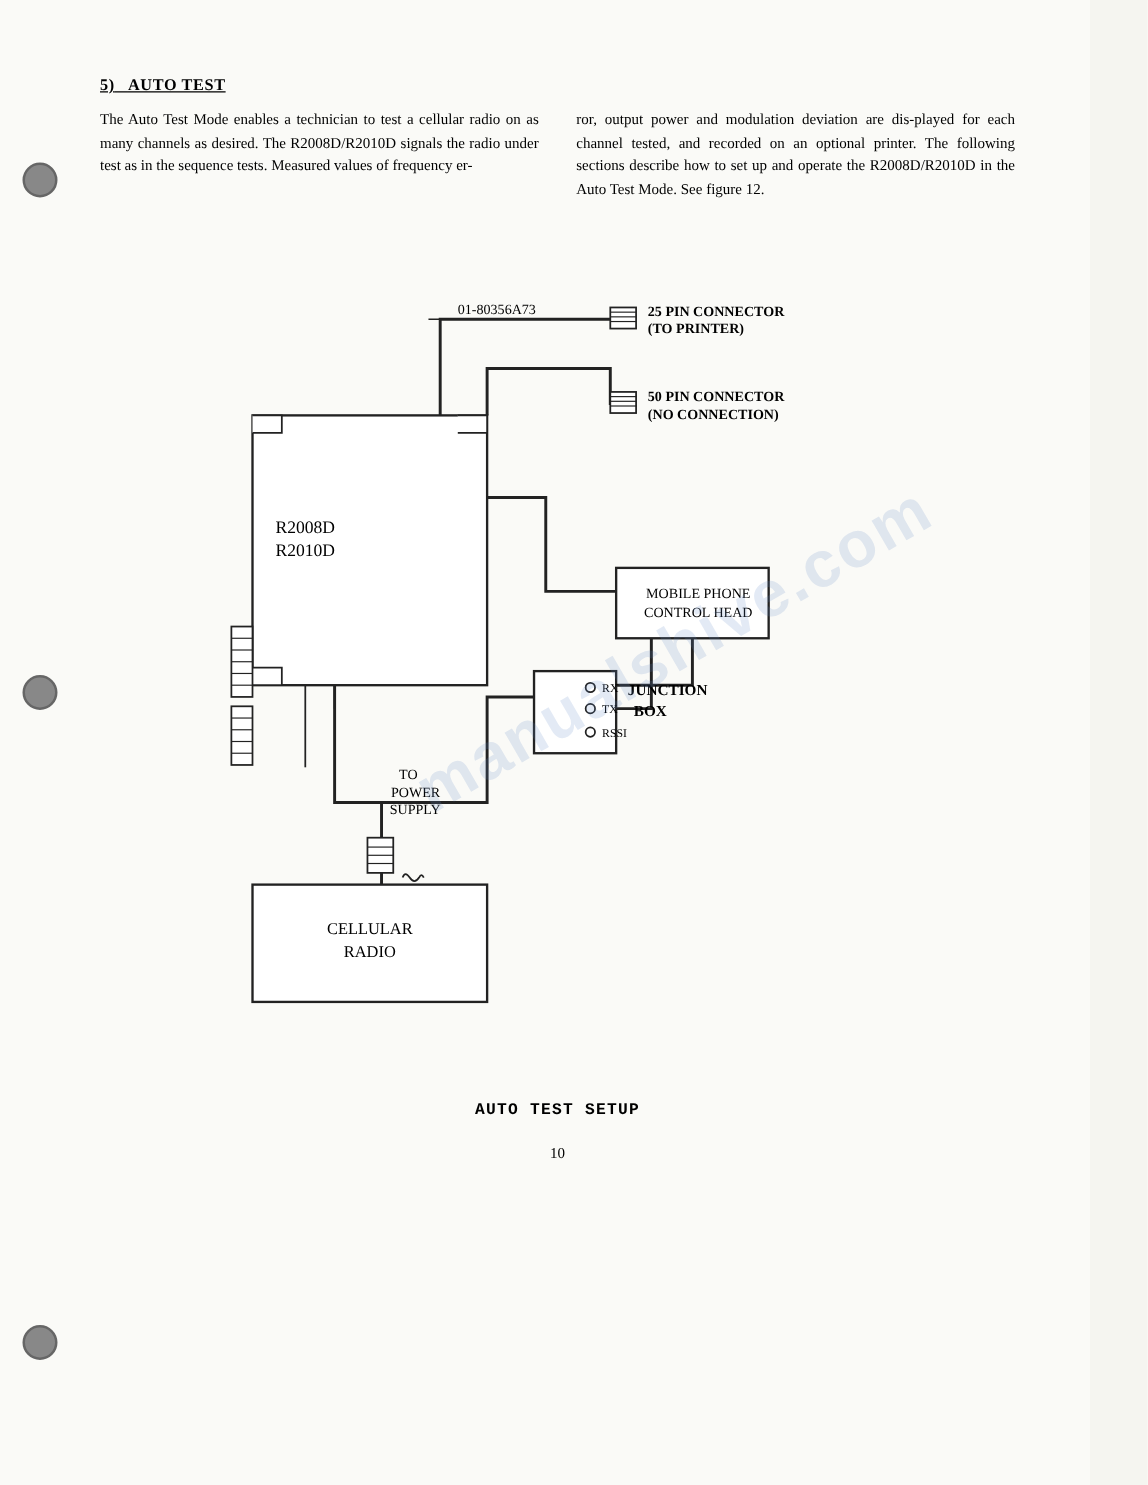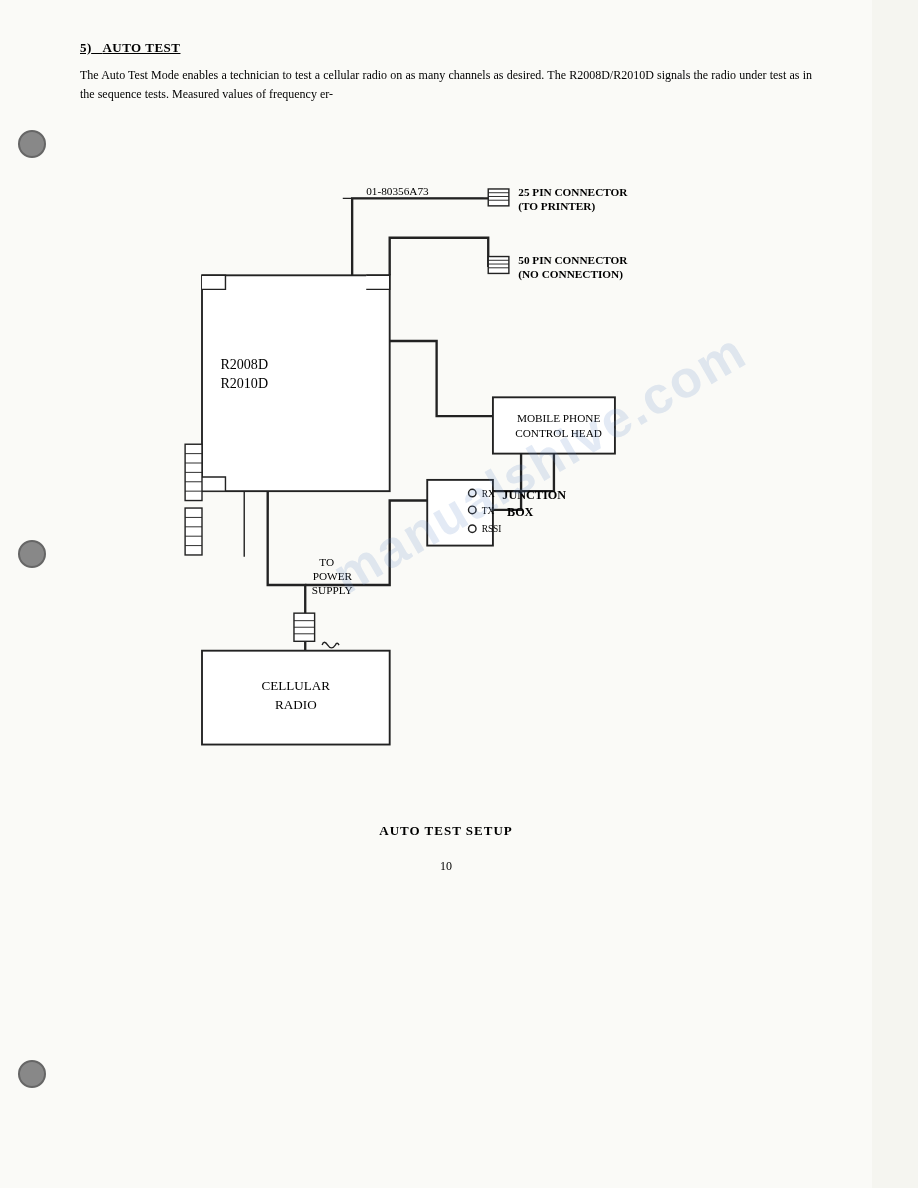--- a/index.html
+++ b/index.html
@@ -10,21 +10,21 @@
       font-family: 'Times New Roman', Times, serif;
       position: relative;
       overflow-x: hidden;
     }
 
     .page {
       width: 872px;
       min-height: 1188px;
       background: #fafaf7;
       position: relative;
-      padding: 40px 60px 40px 80px;
+      padding: 60px 60px 40px 80px;
     }
 
     
     .hole {
       position: absolute;
       left: 18px;
       width: 28px;
       height: 28px;
       border-radius: 50%;
       background: #888;
@@ -78,20 +78,21 @@
       pointer-events: none;
       white-space: nowrap;
       letter-spacing: 2px;
       user-select: none;
     }
 
     .figure-caption {
       text-align: center;
       margin-top: 10px;
       margin-bottom: 20px;
+      font-family: Liberation Mono, monospace;
     }
 
     .figure-caption .main-caption {
       font-size: 13px;
       font-weight: bold;
       letter-spacing: 1px;
     }
 
     .figure-caption .sub-caption {
       font-size: 12px;
@@ -116,20 +117,21 @@
   <div class="hole" style="top: 1060px;"></div>
 
   <div class="section-title">
     <span>5)</span>
     &nbsp;
     <span>AUTO TEST</span>
   </div>
 
   <div class="two-col">
     <div class="col-left">The Auto Test Mode enables a technician to test a cellular radio on as many channels as desired. The R2008D/R2010D signals the radio under test as in the sequence tests. Measured values of frequency er-</div>
+    <div class="col-right">ror, output power and modulation deviation are dis-played for each channel tested, and recorded on an optional printer. The following sections describe how to set up and operate the R2008D/R2010D in the Auto Test Mode. See figure 12.</div>
   </div>
 
   <div class="diagram-container">
 
     
     <div class="watermark">manualshive.com</div>
 
     <svg class="diagram-svg" viewBox="0 0 780 660">
 
       <line x1="280" y1="48" x2="430" y2="48" stroke="#222" stroke-width="1.2"></line>

